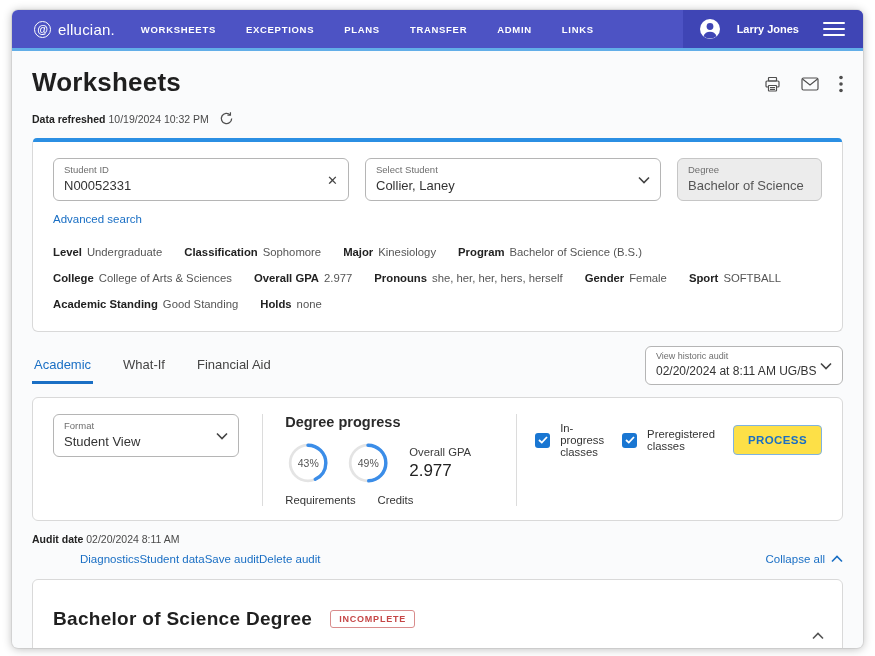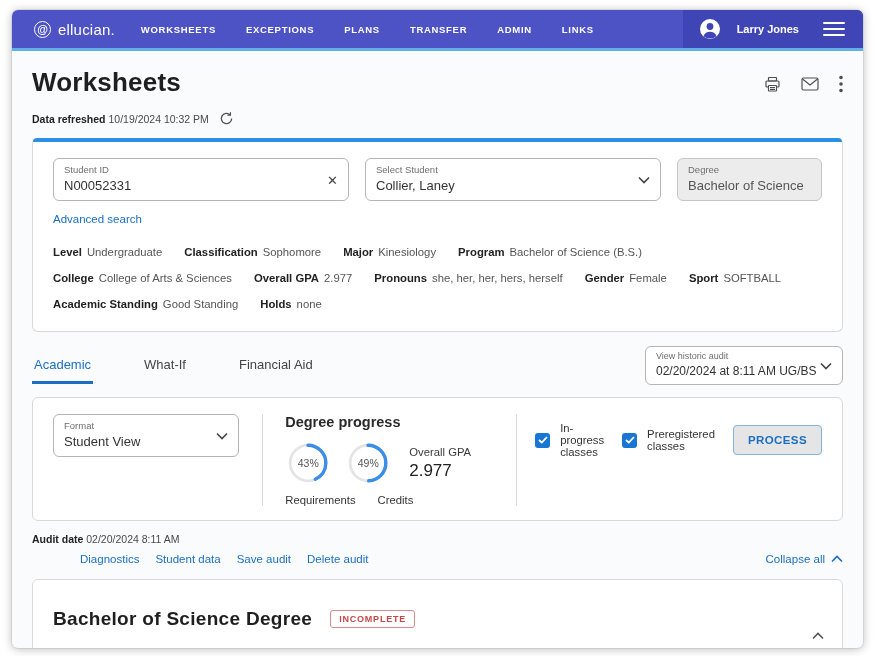--- a/index.html
+++ b/index.html
@@ -59,21 +59,21 @@
   .link { color:#1a6fc4; font-size:11.5px; cursor:pointer; text-decoration:none; }
   .adv-search { display:inline-block; margin-top:12px; }
 
   .info-wrap { margin-top:12px; display:flex; flex-wrap:wrap; column-gap:22px;
     font-size:11.3px; line-height:26px; color:#555; }
   .info-pair { white-space:nowrap; }
   .info-pair b { color:#222; margin-right:5px; }
 
   
   .tabs-row { margin-top:14px; display:flex; align-items:center; }
-  .tabs { display:flex; gap:49px; font-size:13px; color:#444; }
+  .tabs { display:flex; gap:28px; font-size:13px; color:#444; }
   .tab { padding:10px 2px 9px; cursor:pointer; border-bottom:3px solid transparent; }
   .tab.active { color:#1a6fc4; border-bottom-color:#1a6fc4; }
   .historic { margin-left:auto; width:198px; background:#fff; border:1px solid #b5b5b5;
     border-radius:6px; padding:4px 10px 5px; position:relative; cursor:pointer; }
   .historic .flabel { font-size:9px; color:#6e6e6e; display:block; }
   .historic .fvalue { font-size:12px; color:#333; white-space:nowrap; }
   .historic .trail { position:absolute; right:10px; top:50%; transform:translateY(-50%); color:#444; }
 
   
   .controls { display:flex; padding:16px 20px 14px; }
@@ -88,29 +88,29 @@
     justify-content:center; font-size:10.5px; color:#555; }
   .donut-labels { display:flex; gap:22px; margin-top:8px; font-size:11.3px; color:#333; }
   .gpa-block { margin-left:4px; }
   .gpa-block .glabel { font-size:11.3px; color:#3a3a3a; }
   .gpa-block .gvalue { font-size:17px; color:#222; margin-top:3px; }
   .col-checks { flex:1; padding-left:18px; display:flex; align-items:center;
     gap:10px; margin-top:8px; align-self:flex-start; }
   .checkbox { width:15px; height:15px; background:#1976d2; border-radius:3px;
     display:flex; align-items:center; justify-content:center; cursor:pointer; flex:none; }
   .check-label { font-size:11.3px; color:#333; margin-right:8px; }
-  .process-btn { margin-left:auto; background:#e5e5e5; border:1px solid #7fb3e0;
+  .process-btn { margin-left:auto; background:#fde047; border:1px solid #7fb3e0;
     border-radius:4px; color:#1a6fc4; font-weight:700; font-size:11.5px;
     letter-spacing:.4px; padding:8px 14px; cursor:pointer;
     font-family:"Liberation Sans", sans-serif; }
 
   
   .audit-meta { margin-top:12px; font-size:10.5px; color:#4a4a4a; }
   .audit-meta b { color:#222; }
-  .audit-links { margin-top:8px; display:flex; align-items:center; gap:16px;padding-left:48px; }
+  .audit-links { margin-top:8px; display:flex; align-items:center; gap:0;padding-left:48px; }
   .collapse-all { margin-left:auto; display:flex; align-items:center; gap:6px;
     color:#1a6fc4; font-size:11.5px; cursor:pointer; }
 
   
   .degree-card { margin-top:14px; border-radius:6px; position:relative; height:160px;
     padding:28px 20px; }
   .degree-title-row { display:flex; align-items:center; gap:18px; }
   h2 { font-size:19px; font-weight:700; color:#1f1f1f; letter-spacing:.3px; }
   .badge { border:1px solid #d98c8c; color:#c54646; font-size:9px; font-weight:700;
     letter-spacing:.8px; padding:3px 8px; border-radius:3px; background:#fff; }

